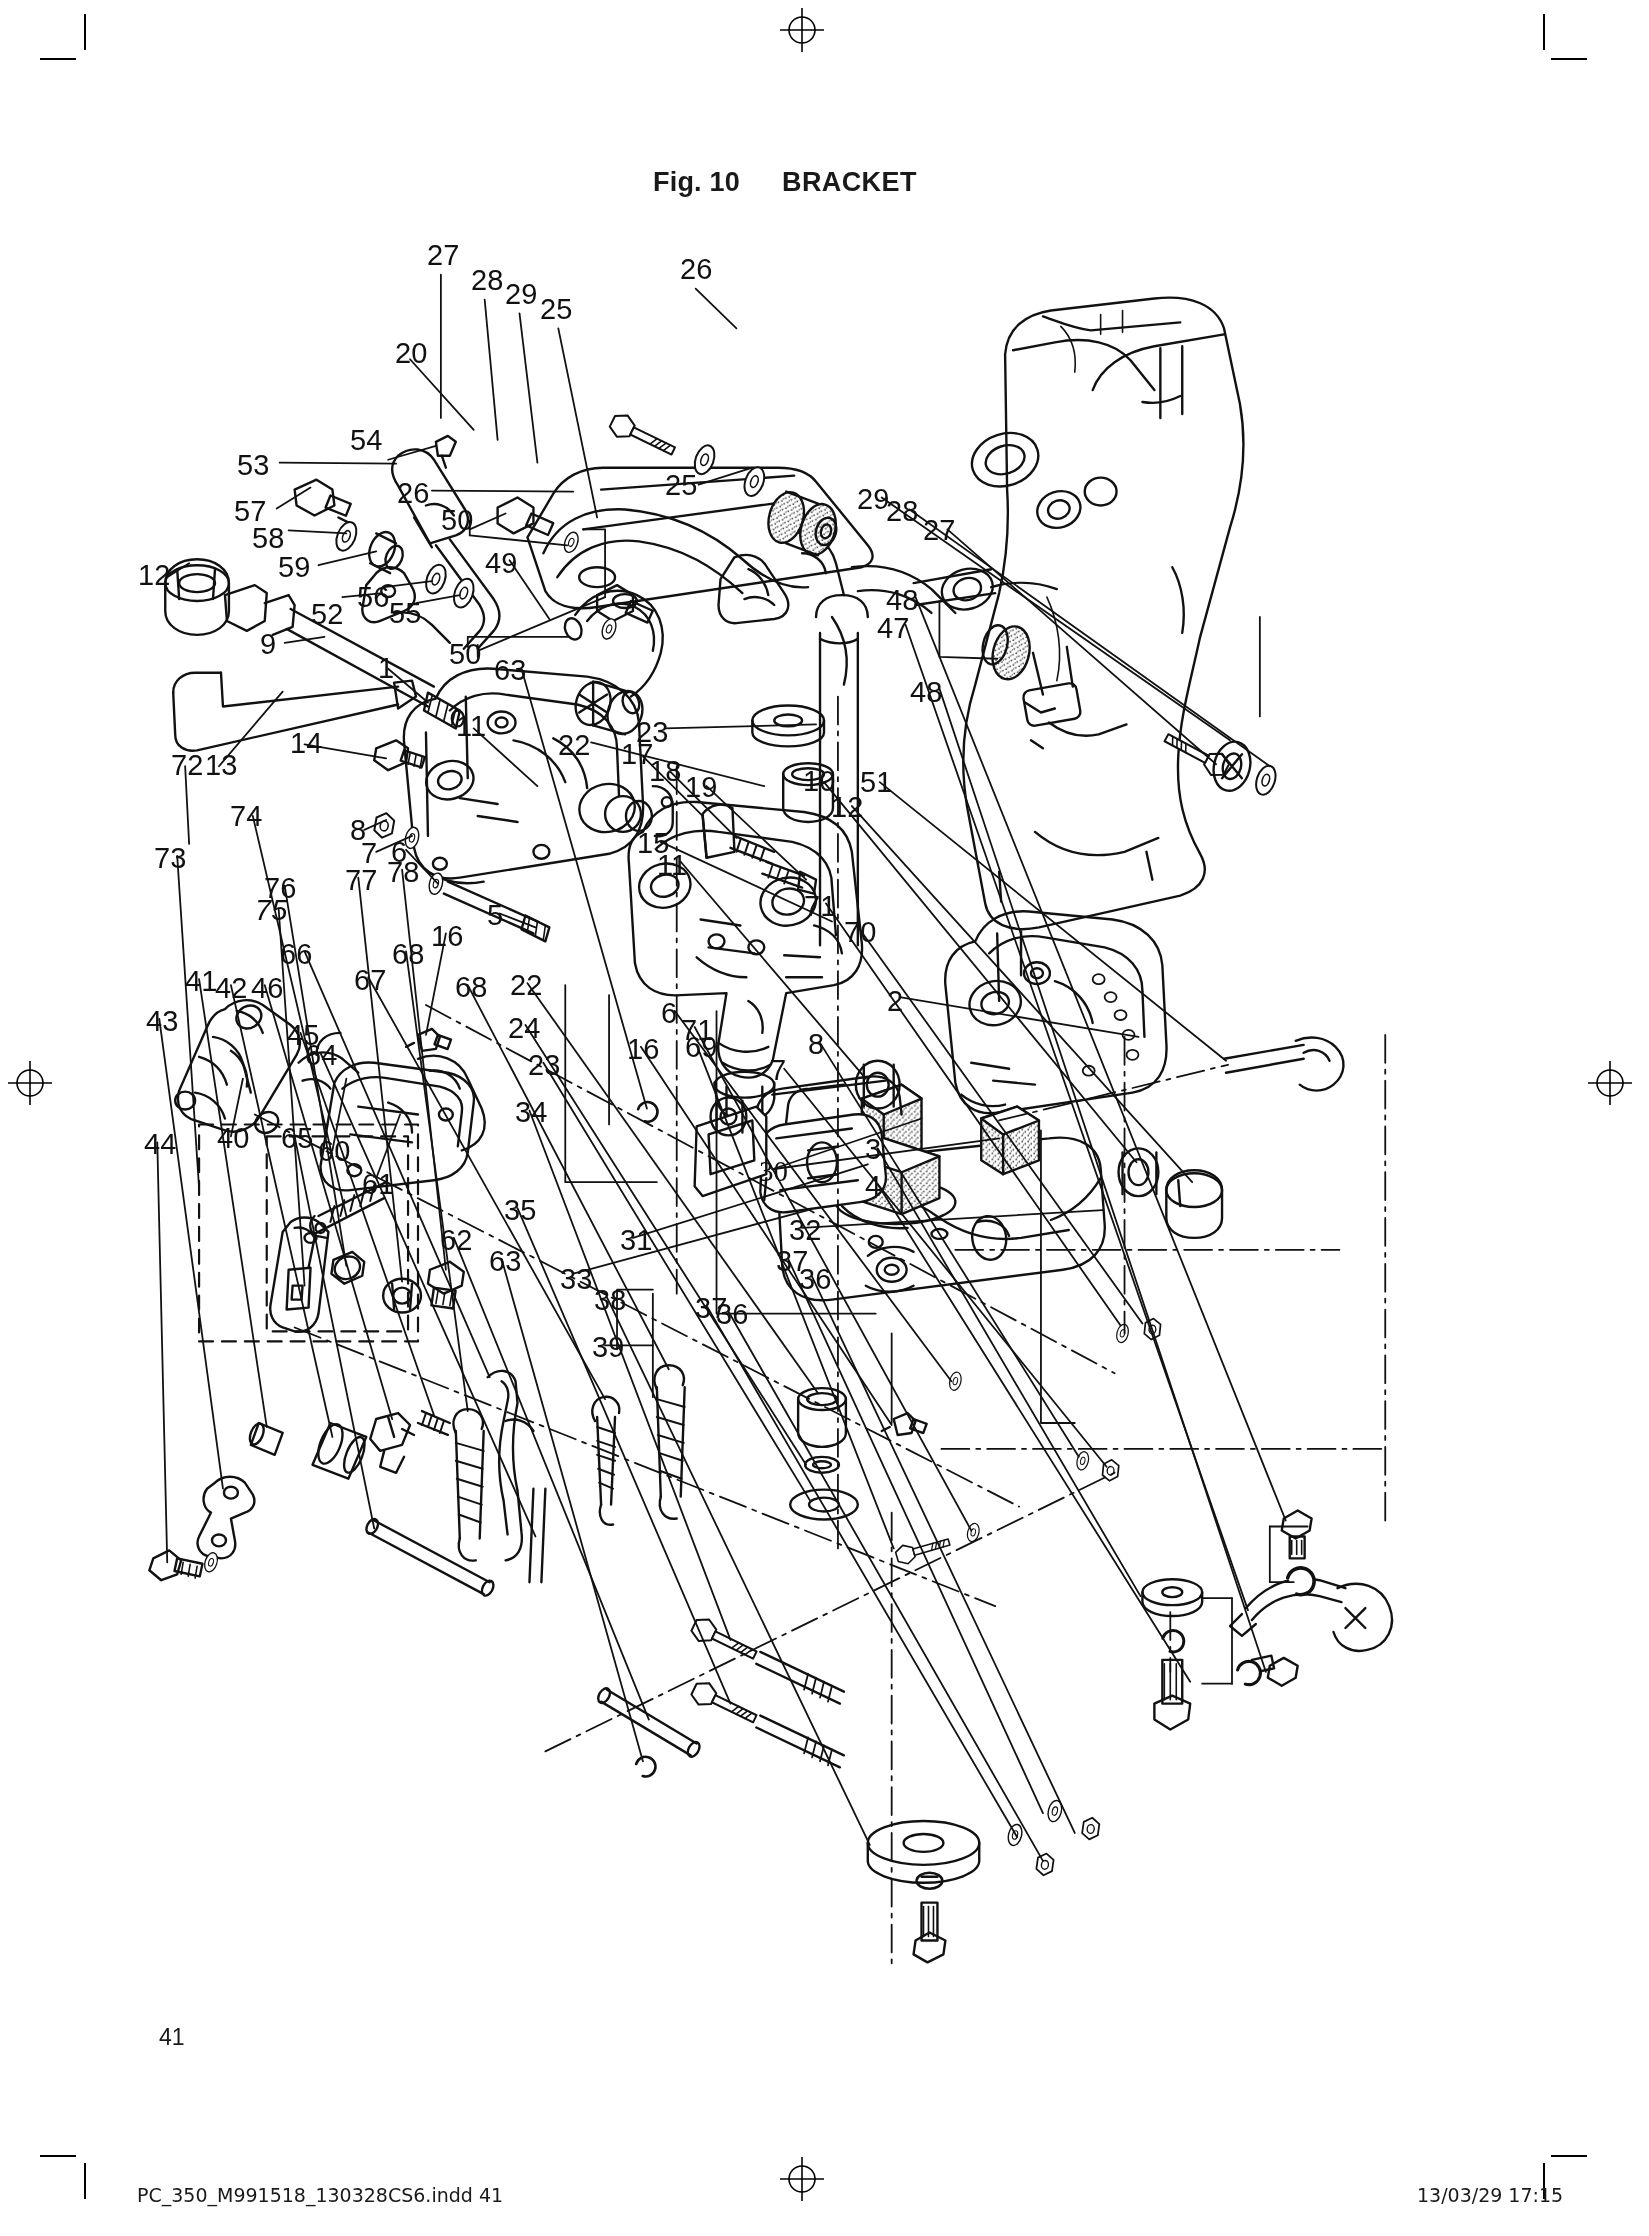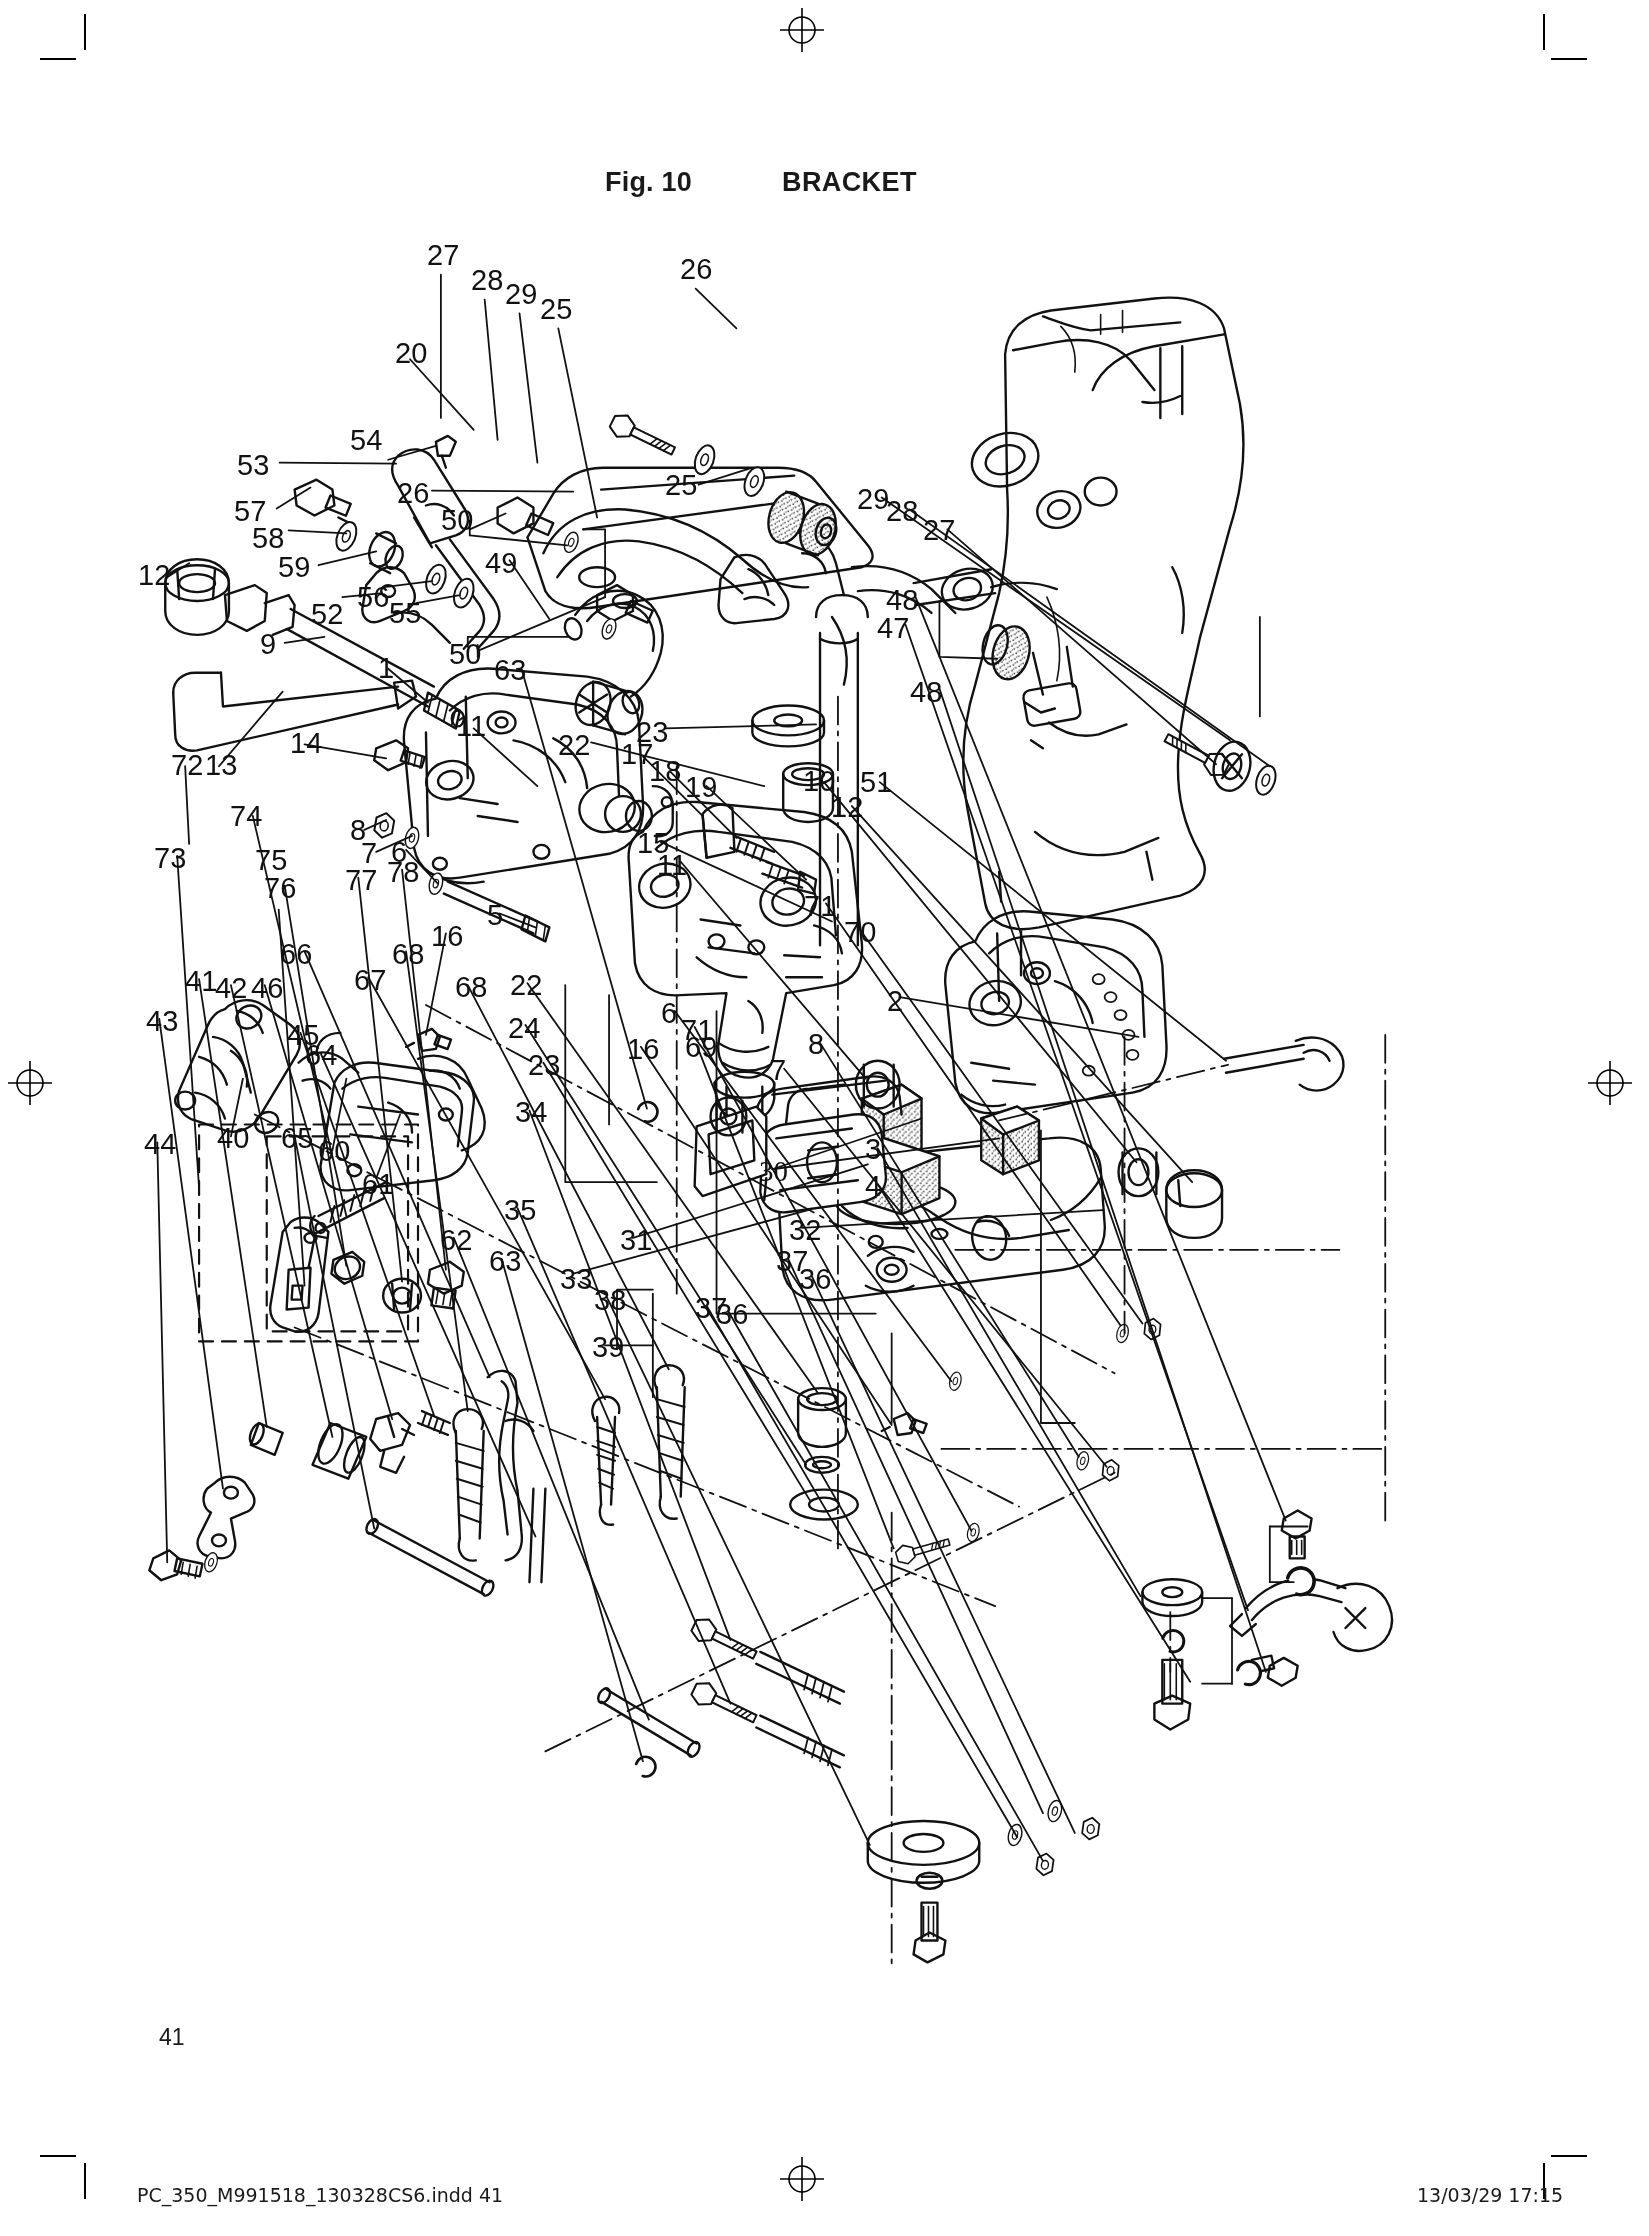--- a/index.html
+++ b/index.html
@@ -33,20 +33,21 @@
     pointer-events: none;
   }
 
   
   .fig-label {
     position: absolute;
     font-size: 27px;
     font-weight: bold;
     letter-spacing: 0.2px;
     white-space: nowrap;
+    margin-left: 48px;
   }
   .fig-title {
     position: absolute;
     font-size: 27px;
     font-weight: bold;
     letter-spacing: 0.4px;
     white-space: nowrap;
   }
 
   
@@ -1185,21 +1186,21 @@
   <div class="callout" style="left:230px; top:802px;">74</div>
   <div class="callout" style="left:350px; top:816px;">8</div>
   <div class="callout" style="left:361px; top:839px;">7</div>
   <div class="callout" style="left:391px; top:838px;">6</div>
   <div class="callout" style="left:637px; top:829px;">15</div>
   <div class="callout" style="left:657px; top:851px;">11</div>
   <div class="callout" style="left:154px; top:844px;">73</div>
   <div class="callout" style="left:264px; top:874px;">76</div>
   <div class="callout" style="left:345px; top:866px;">77</div>
   <div class="callout" style="left:387px; top:858px;">78</div>
-  <div class="callout" style="left:255px; top:846px;">75</div>
+  <div class="callout" style="left:255px; top:896px;font-style:italic;">75</div>
   <div class="callout" style="left:804px; top:892px;">71</div>
   <div class="callout" style="left:844px; top:918px;">70</div>
   <div class="callout" style="left:487px; top:901px;">5</div>
   <div class="callout" style="left:431px; top:922px;">16</div>
   <div class="callout" style="left:280px; top:940px;">66</div>
   <div class="callout" style="left:392px; top:940px;">68</div>
   <div class="callout" style="left:215px; top:974px;">42</div>
   <div class="callout" style="left:251px; top:974px;">46</div>
   <div class="callout" style="left:354px; top:966px;">67</div>
   <div class="callout" style="left:455px; top:973px;">68</div>

